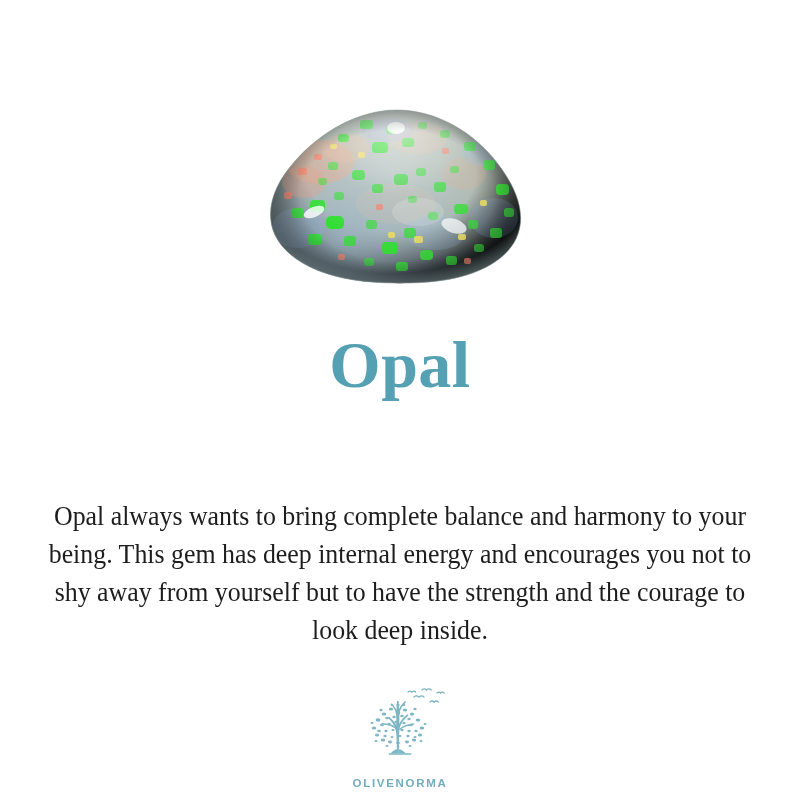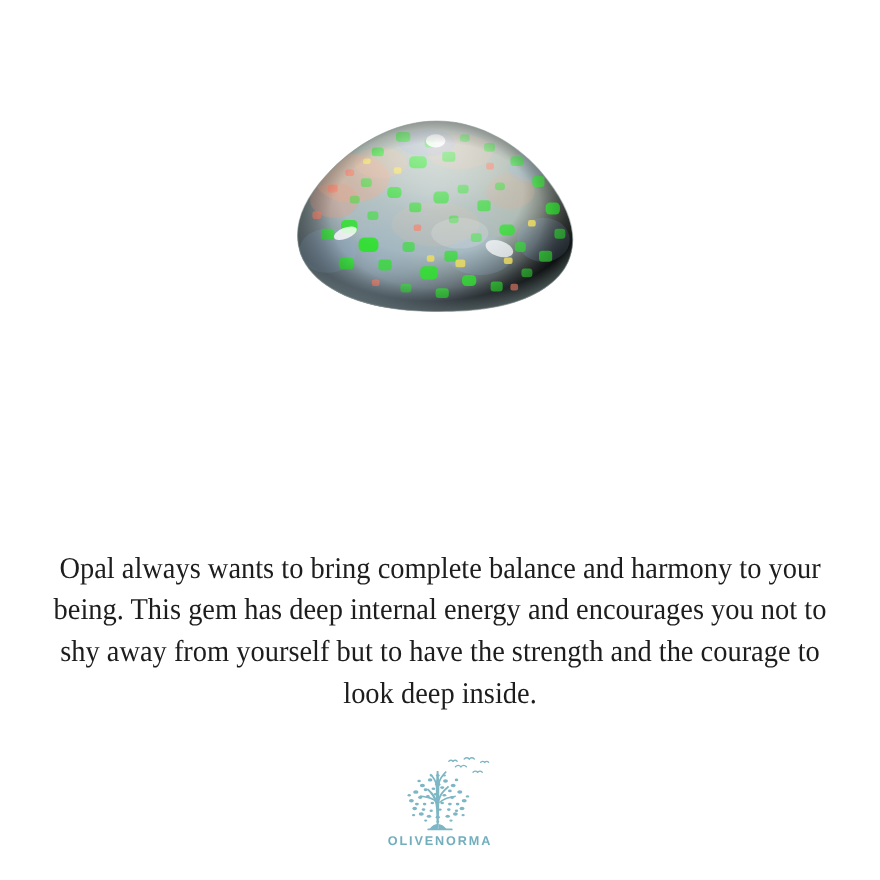--- a/index.html
+++ b/index.html
@@ -96,21 +96,21 @@
     display: flex;
     flex-direction: column;
     align-items: center;
   }
   .logo-mark {
     display: block;
     width: 92px;
     height: 74px;
   }
   .logo-text {
-    margin-top: 2px;
+    margin-top: 20px;
     font-family: "Liberation Sans", sans-serif;
     font-size: 11.5px;
     font-weight: 700;
     letter-spacing: 1.7px;
     color: #72aebd;
   }
 </style>
 </head>
 <body>
 
@@ -251,20 +251,21 @@
                C 168 2, 206 24, 230 56
                C 250 82, 257 106, 250 126
                C 242 150, 212 168, 170 173
                C 148 176, 110 176, 86 172
                C 46 166, 14 148, 5 122
                C -2 100, 6 76, 28 52
                C 53 24, 90 2, 129 2 Z" fill="none" stroke="#8c9a97" stroke-width="1" opacity="0.55"></path>
     </svg>
   </div>
 
+  <div class="title">Opal</div>
 
 
   <div class="desc">Opal always wants to bring complete balance and harmony to your being. This gem has deep internal energy and encourages you not to shy away from yourself but to have the strength and the courage to look deep inside.</div>
 
   <div class="logo">
     <svg class="logo-mark" viewBox="0 0 92 74">
       <g fill="#7db6c4">
 
         <path d="M43.2 70.5 L42.4 52 C 42.1 46, 40.0 41.5, 36.5 37.5
                  L 34.0 34.8 L 35.3 33.8 L 38.3 36.8

